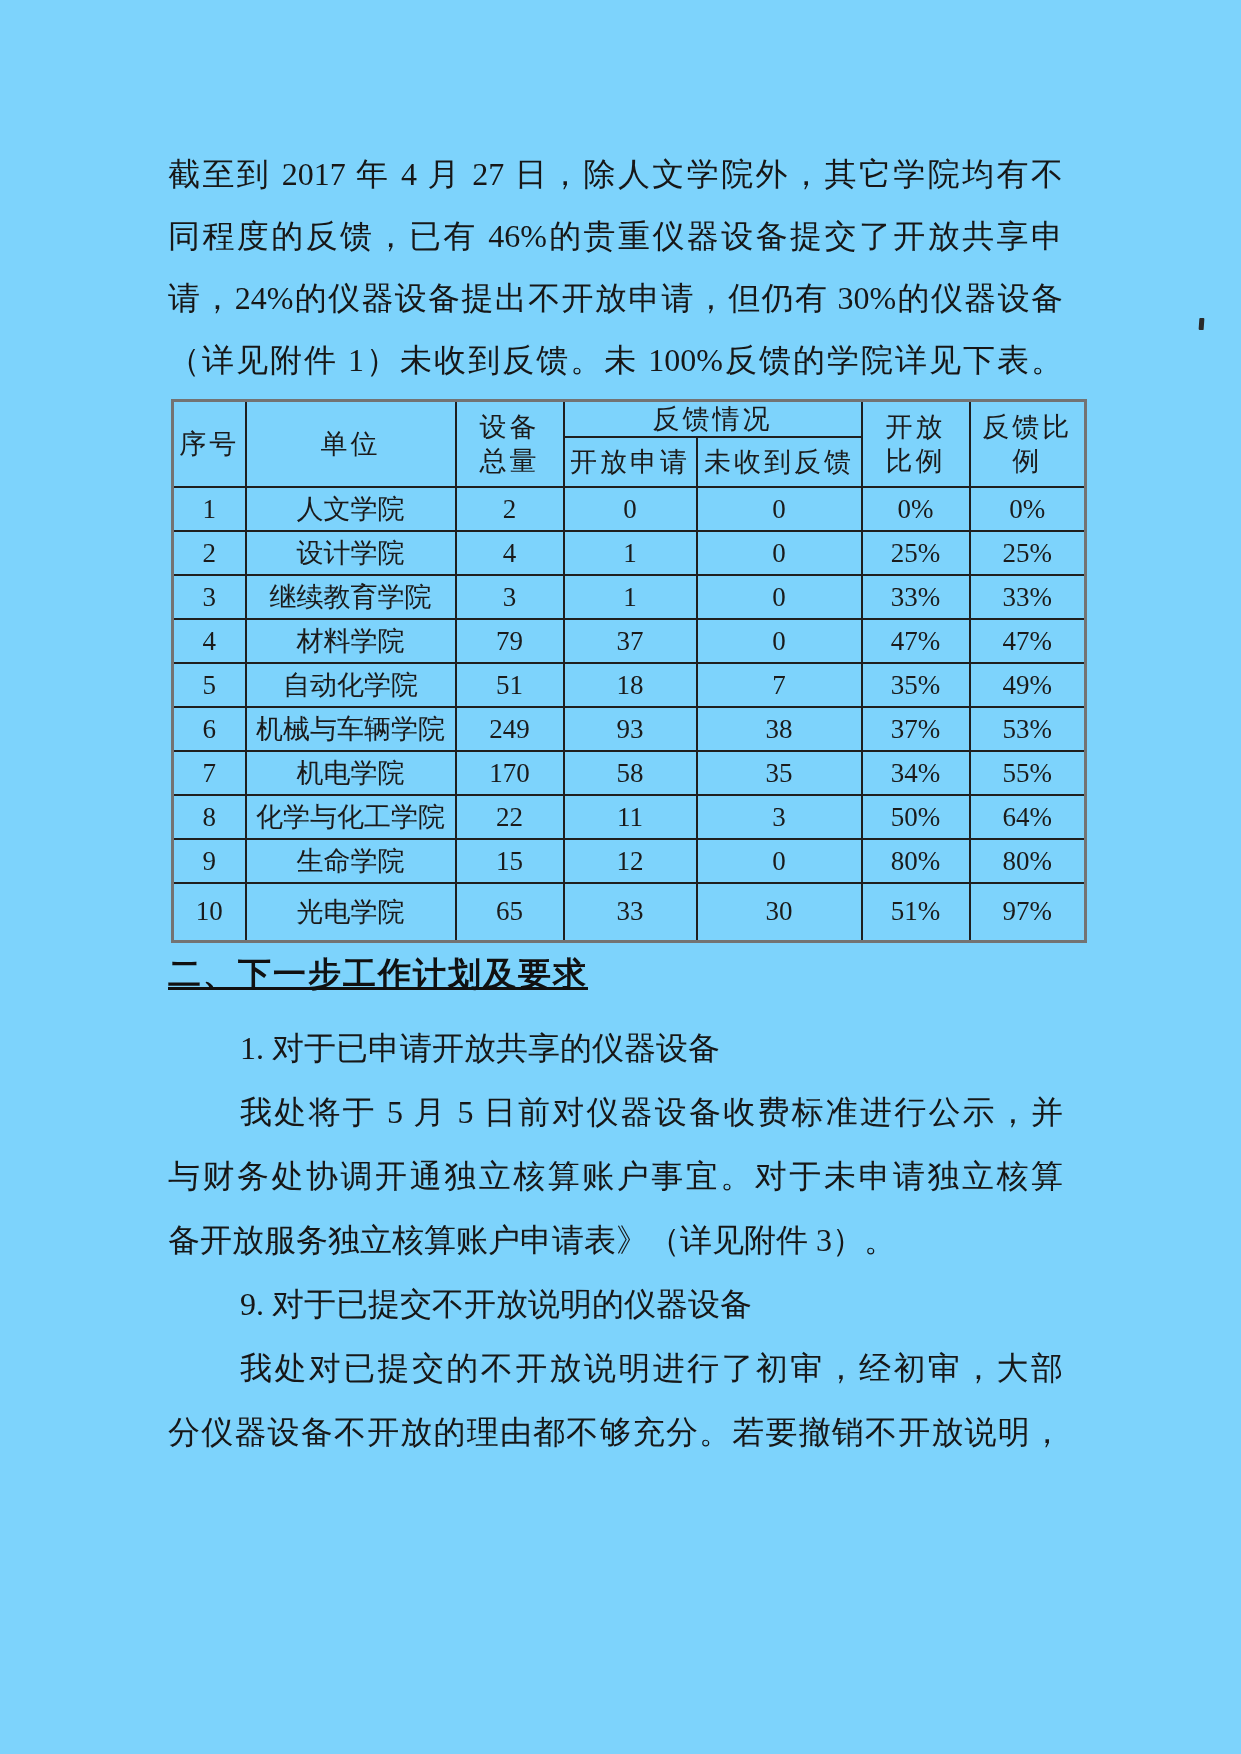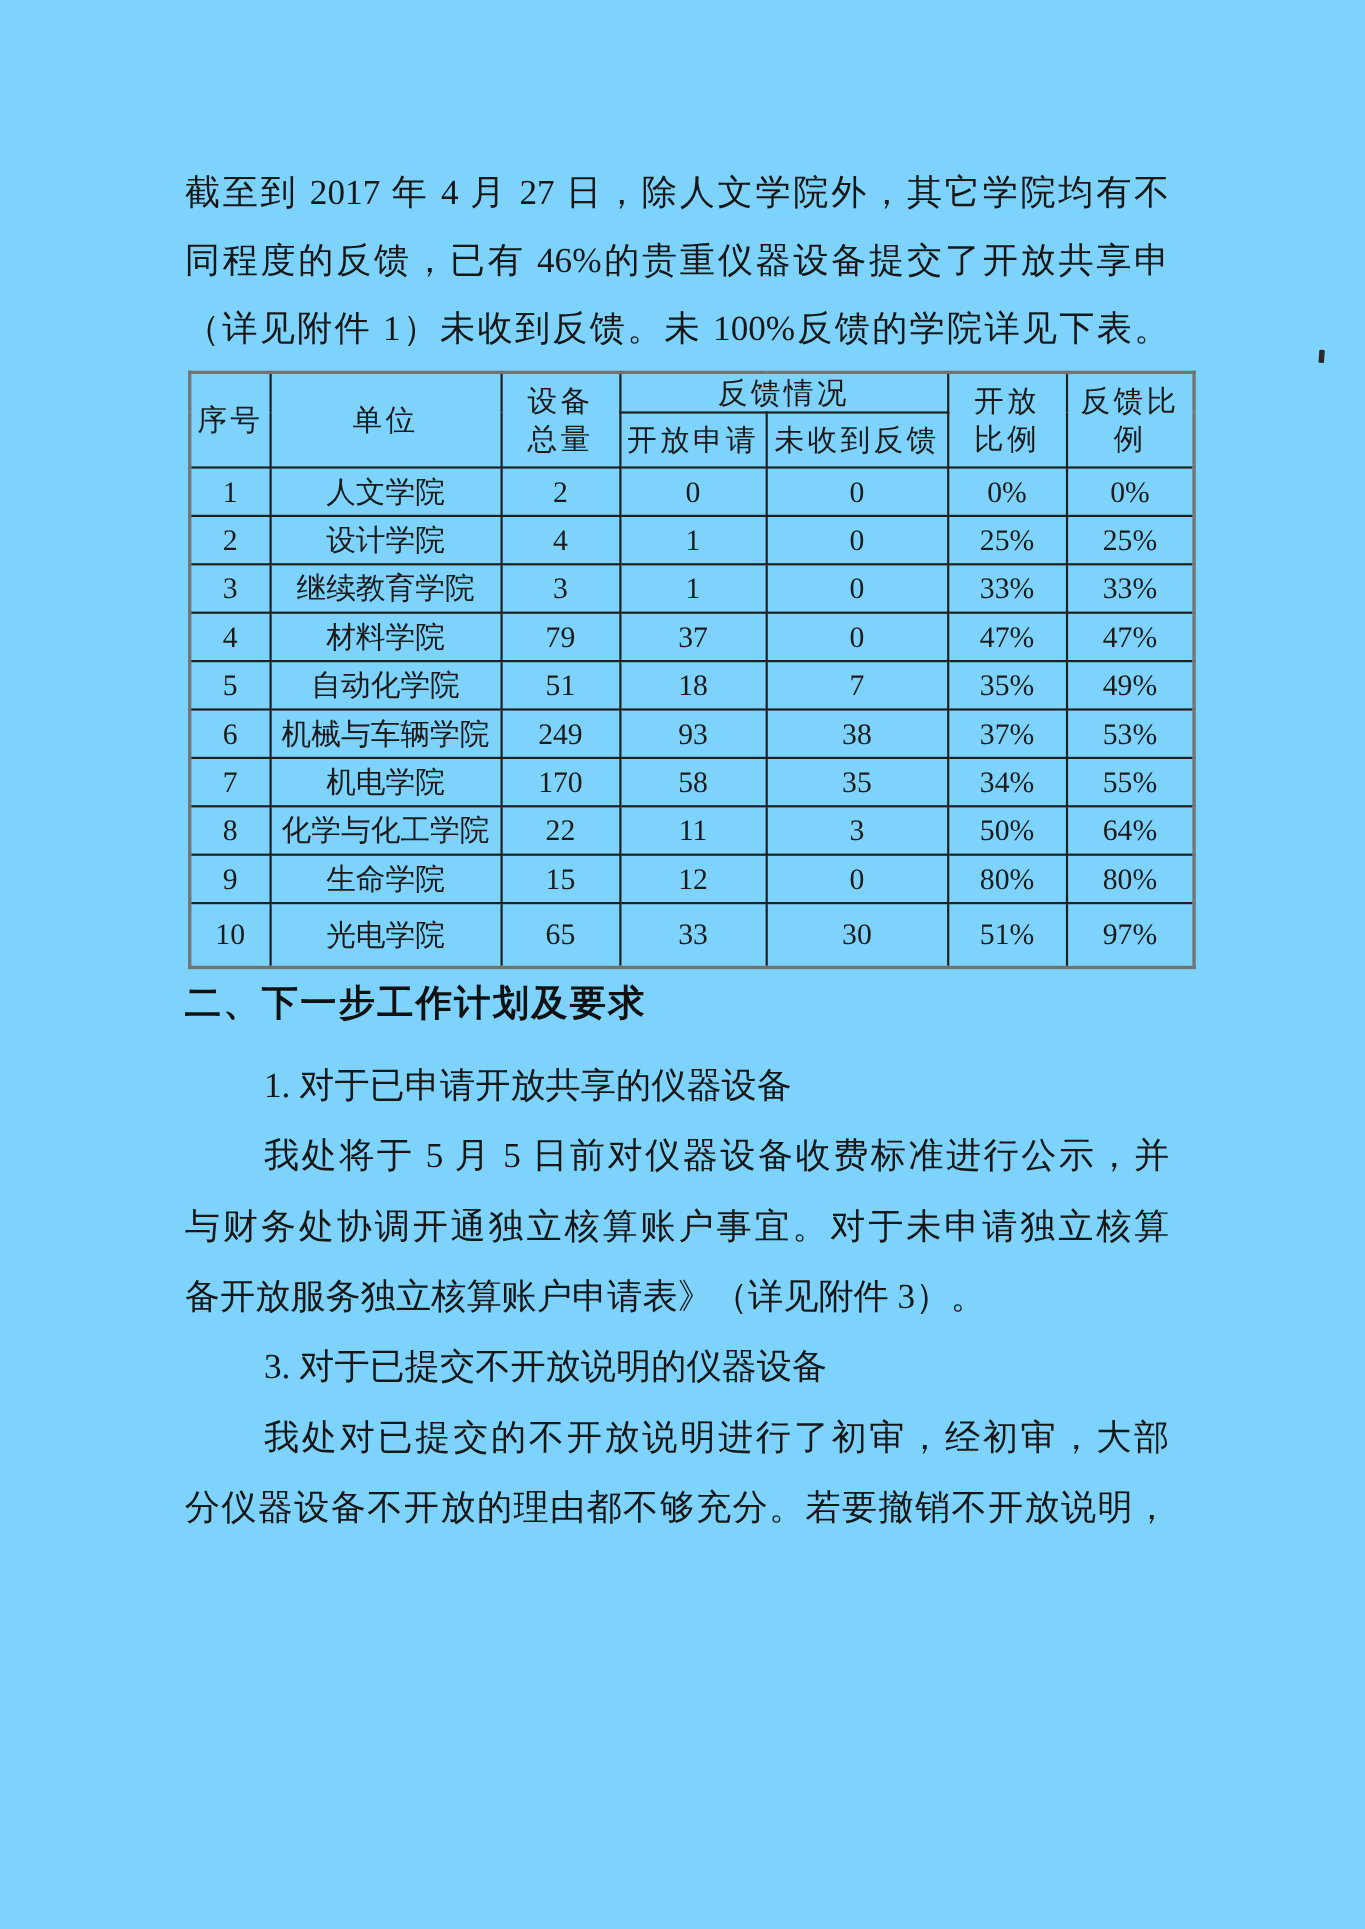--- a/index.html
+++ b/index.html
@@ -52,20 +52,21 @@
   tr.dr-last{height:58px;}
 
   .section-heading{
     margin:9px 0 0 0;
     font-family:"Liberation Sans","DejaVu Sans",sans-serif;
     font-weight:bold;
     font-size:33px;
     line-height:44px;
     letter-spacing:2px;
     color:#111;
+    text-decoration:underline;
   }
   .sect2{margin-top:20px;}
 
   .ink-speck{
     position:absolute;
     left:1199px;top:318px;
     width:5px;height:12px;
     background:#2a2a2a;
     border-radius:1px;
     transform:rotate(4deg);
@@ -73,20 +74,21 @@
 </style>
 </head>
 <body>
 
 <div class="page">
   <div class="content">
 
     <div>
       <div class="bodyline fill">截至到 2017 年 4 月 27 日，除人文学院外，其它学院均有不</div>
       <div class="bodyline fill">同程度的反馈，已有 46%的贵重仪器设备提交了开放共享申</div>
+      <div class="bodyline fill">请，24%的仪器设备提出不开放申请，但仍有 30%的仪器设备</div>
       <div class="bodyline fill">（详见附件 1）未收到反馈。未 100%反馈的学院详见下表。</div>
     </div>
 
     <table class="doc-table">
       <colgroup>
         <col style="width:73px">
           <col style="width:210px">
           <col style="width:108px">
         <col style="width:133px">
           <col style="width:165px">
@@ -207,21 +209,21 @@
       </tbody>
     </table>
 
     <div class="section-heading">二、下一步工作计划及要求</div>
 
     <div class="sect2">
       <div class="bodyline indent">1. 对于已申请开放共享的仪器设备</div>
       <div class="bodyline fill indent">我处将于 5 月 5 日前对仪器设备收费标准进行公示，并</div>
       <div class="bodyline fill">与财务处协调开通独立核算账户事宜。对于未申请独立核算</div>
       <div class="bodyline">备开放服务独立核算账户申请表》（详见附件 3）。</div>
-      <div class="bodyline indent">3. 对于已提交不开放说明的仪器设备</div>
+      <div class="bodyline indent">9. 对于已提交不开放说明的仪器设备</div>
       <div class="bodyline fill indent">我处对已提交的不开放说明进行了初审，经初审，大部</div>
       <div class="bodyline fill">分仪器设备不开放的理由都不够充分。若要撤销不开放说明，</div>
     </div>
 
   </div>
 
   <div class="ink-speck"></div>
 </div>
 
 </body></html>

